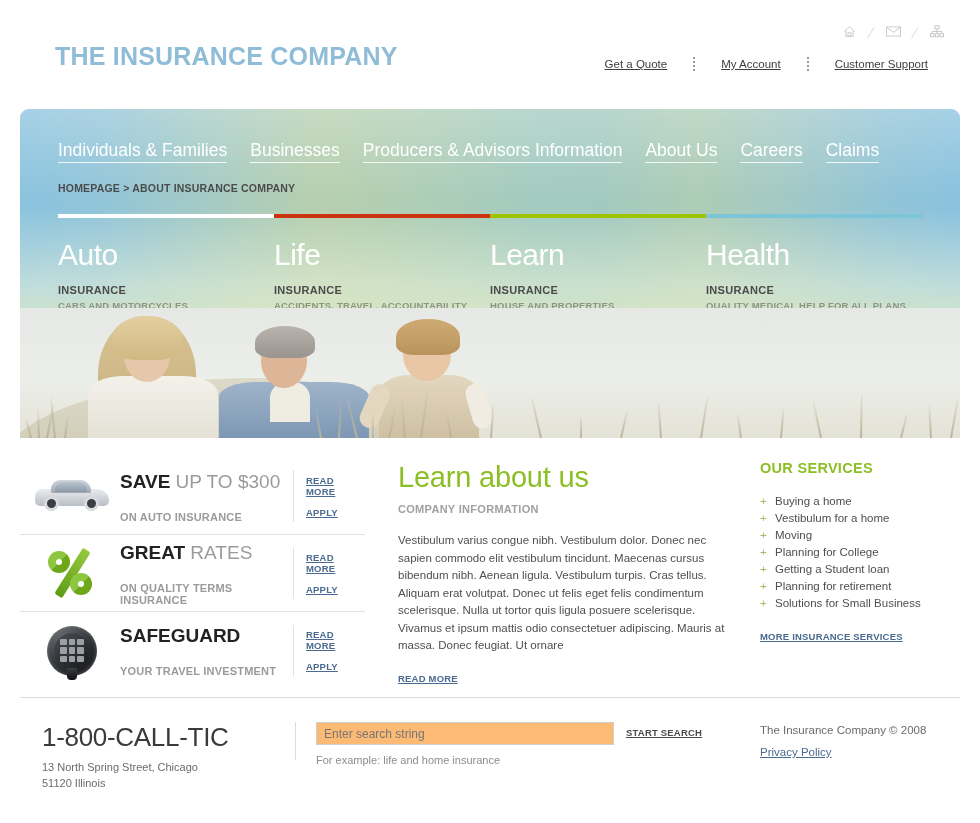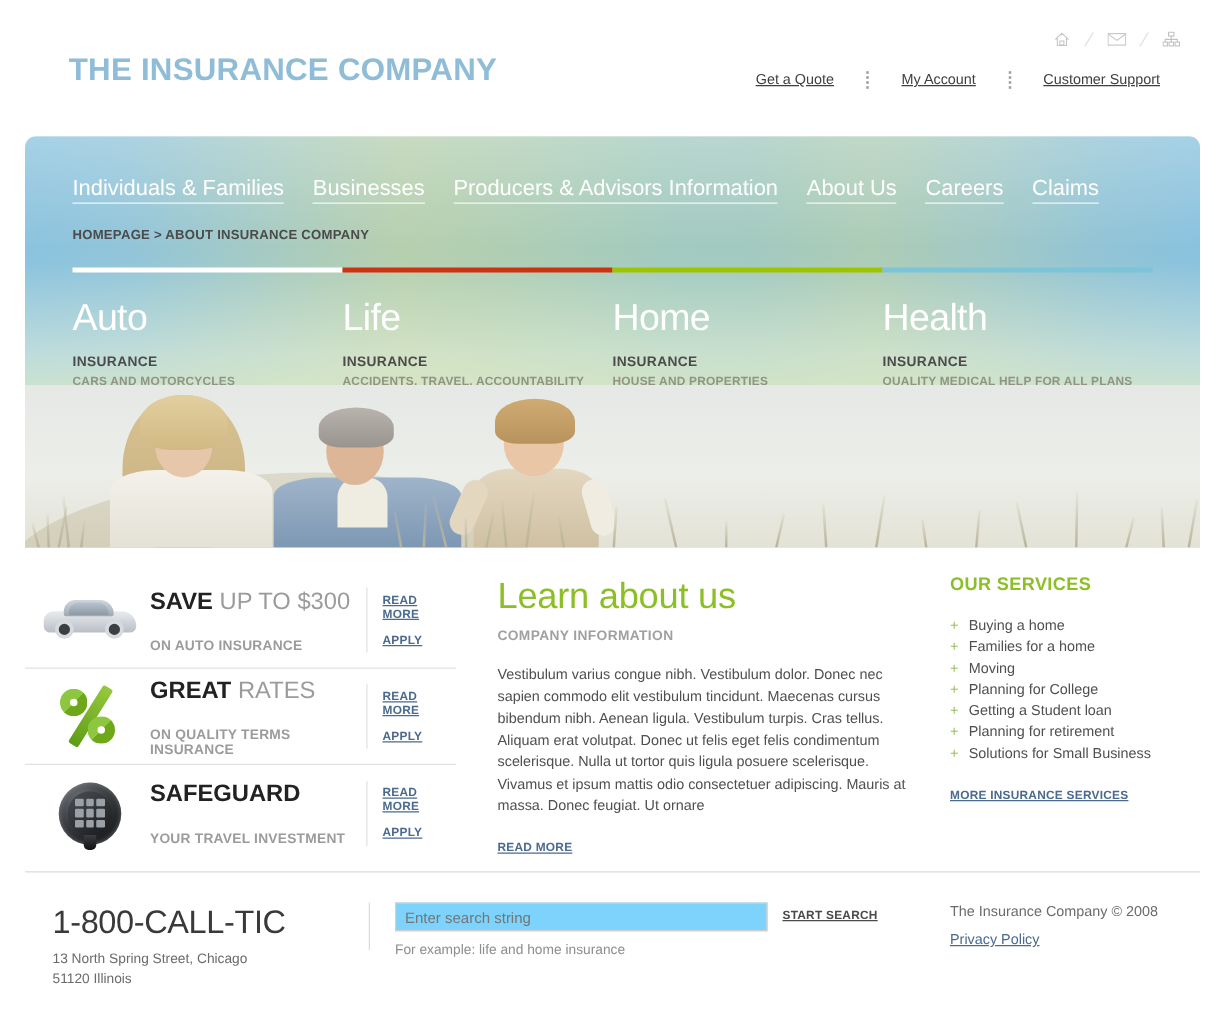--- a/index.html
+++ b/index.html
@@ -270,21 +270,21 @@
   .fphone {
     position: absolute; left: 42px; top: 10px;
   }
   .fphone .num { font-size: 26px; color: #3a3a3a; letter-spacing: -0.3px; }
   .fphone .addr { font-size: 11px; color: #6b6b6b; margin-top: 6px; line-height: 16px; }
   .fdivider {
     position: absolute; left: 295px; top: 10px; width: 1px; height: 38px; background: #dcdcdc;
   }
   .fsearch { position: absolute; left: 316px; top: 10px; width: 390px; }
   .fsearch input {
-    width: 298px; height: 23px; border: 1px solid #cfcfcf; background: #7dd3fc;
+    width: 298px; height: 23px; border: 1px solid #cfcfcf; background: #fdba74;
     font-family: "Liberation Sans", sans-serif; font-size: 12px; color: #6e6e6e;
     padding: 0 7px; outline: none;
   }
   .fsearch .start {
     position: absolute; left: 310px; top: 5px; font-size: 9.5px; font-weight: bold;
     color: #4a4a4a; text-decoration: underline; letter-spacing: .2px;
   }
   .fsearch .hint { font-size: 11px; color: #8d8d8d; margin-top: 9px; }
   .fcopy { position: absolute; left: 760px; top: 12px; }
   .fcopy .c { font-size: 11.5px; color: #6b6b6b; }
@@ -366,21 +366,21 @@
       <h2>Auto</h2>
       <div class="sub1">INSURANCE</div>
       <div class="sub2">CARS AND MOTORCYCLES</div>
     </div>
     <div class="cat">
       <h2>Life</h2>
       <div class="sub1">INSURANCE</div>
       <div class="sub2">ACCIDENTS, TRAVEL, ACCOUNTABILITY</div>
     </div>
     <div class="cat">
-      <h2>Home</h2>
+      <h2>Learn</h2>
       <div class="sub1">INSURANCE</div>
       <div class="sub2">HOUSE AND PROPERTIES</div>
     </div>
     <div class="cat">
       <h2>Health</h2>
       <div class="sub1">INSURANCE</div>
       <div class="sub2">QUALITY MEDICAL HELP FOR ALL PLANS</div>
     </div>
   </div>
 </div>
@@ -517,21 +517,21 @@
     <h1>Learn about us</h1>
     <div class="csub">COMPANY INFORMATION</div>
     <p>Vestibulum varius congue nibh. Vestibulum dolor. Donec nec sapien commodo elit vestibulum tincidunt. Maecenas cursus bibendum nibh. Aenean ligula. Vestibulum turpis. Cras tellus. Aliquam erat volutpat. Donec ut felis eget felis condimentum scelerisque. Nulla ut tortor quis ligula posuere scelerisque. Vivamus et ipsum mattis odio consectetuer adipiscing. Mauris at massa. Donec feugiat. Ut ornare</p>
     <a class="readmore">READ MORE</a>
   </div>
 
   <div class="services">
     <h3>OUR SERVICES</h3>
     <ul>
       <li><span class="plus">+</span><span>Buying a home</span></li>
-      <li><span class="plus">+</span><span>Families for a home</span></li>
+      <li><span class="plus">+</span><span>Vestibulum for a home</span></li>
       <li><span class="plus">+</span><span>Moving</span></li>
       <li><span class="plus">+</span><span>Planning for College</span></li>
       <li><span class="plus">+</span><span>Getting a Student loan</span></li>
       <li><span class="plus">+</span><span>Planning for retirement</span></li>
       <li><span class="plus">+</span><span>Solutions for Small Business</span></li>
     </ul>
     <a class="more">MORE INSURANCE SERVICES</a>
   </div>
 </div>
 

